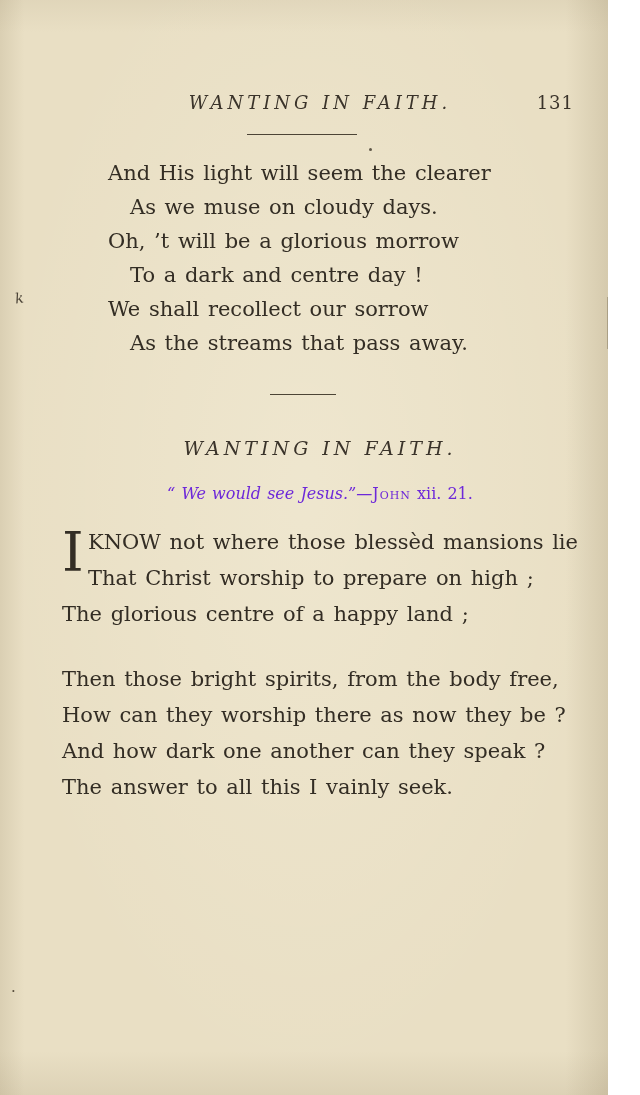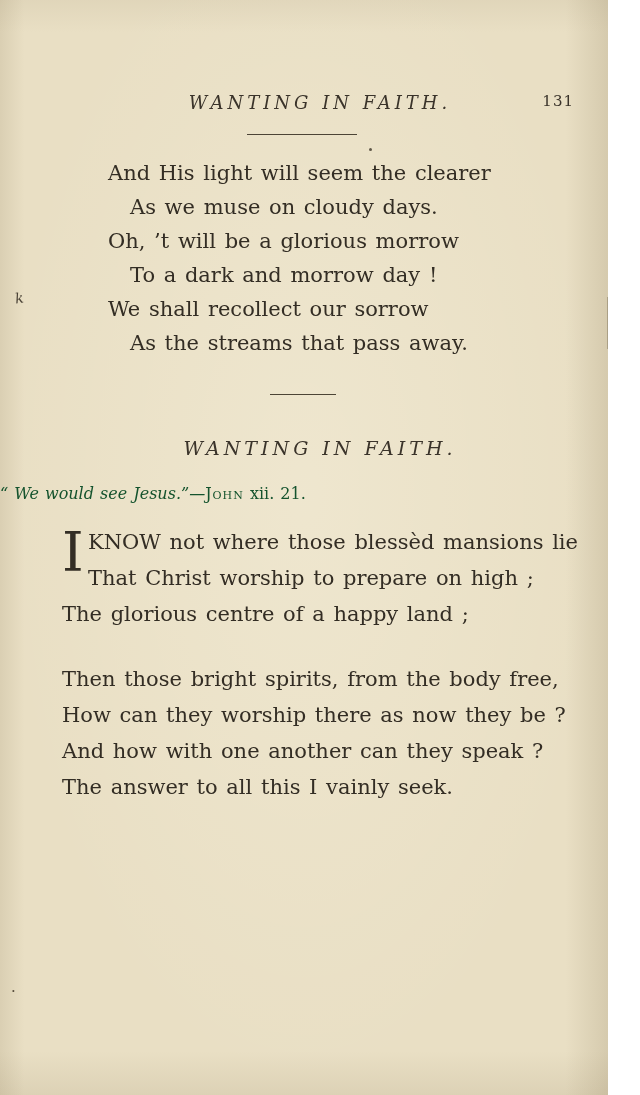--- a/index.html
+++ b/index.html
@@ -23,21 +23,21 @@
   .header-row {
     position:absolute; top:92px; left:0; width:640px; height:24px;
   }
   .running-header {
     position:absolute; left:0; width:640px; text-align:center;
     font-style:italic; font-size:18px; letter-spacing:4px;
     color:#3a332a;
   }
   .page-number {
     position:absolute; right:66px; top:0;
-    font-size:15px; letter-spacing:1px; color:#3a332a;
+    font-size:18px; letter-spacing:1px; color:#3a332a;
   }
   .header-rule {
     position:absolute; top:134px; left:247px; width:110px;
     border-top:1.4px solid #4c4436;
   }
 
   .prev-poem {
     position:absolute; top:156px; left:108px; width:480px;
     font-size:21px; line-height:34px; word-spacing:2px;
   }
@@ -47,22 +47,22 @@
     position:absolute; top:394px; left:270px; width:66px;
     border-top:1.4px solid #4c4436;
   }
 
   .poem-title {
     position:absolute; top:437px; left:0; width:640px; text-align:center;
     font-style:italic; font-size:19px; letter-spacing:4px;
     color:#3a332a;
   }
   .poem-epigraph {
-    position:absolute; top:484px; left:0; width:640px; text-align:left;
-    font-size:16px; color:#14532d; word-spacing:1px;
+    position:absolute; top:484px; left:0; width:640px; text-align:center;
+    font-size:16px; color:#6d28d9; word-spacing:1px;
   }
   .poem-epigraph .quote { font-style:italic; }
   .poem-epigraph .ref-name { font-variant:small-caps; letter-spacing:1px; }
   .poem-epigraph .ref-rest { }
 
   .poem-body {
     position:absolute; top:524px; left:62px; width:545px;
     font-size:21px; line-height:36px; word-spacing:2px;
   }
   .stanza { margin:0 0 29px 0; overflow:visible; }
@@ -102,21 +102,21 @@
   <div class="header-row">
     <div class="running-header">WANTING IN FAITH.</div>
     <div class="page-number">131</div>
   </div>
   <div class="header-rule"></div>
 
   <div class="prev-poem">
     <div class="pline">And His light will seem the clearer</div>
     <div class="pline indent">As we muse on cloudy days.</div>
     <div class="pline">Oh, ’t will be a glorious morrow</div>
-    <div class="pline indent">To a dark and morrow day !</div>
+    <div class="pline indent">To a dark and centre day !</div>
     <div class="pline">We shall recollect our sorrow</div>
     <div class="pline indent">As the streams that pass away.</div>
   </div>
 
   <div class="section-divider"></div>
 
   <div class="poem-title">WANTING IN FAITH.</div>
 
   <div class="poem-epigraph">
     <span class="quote">“ We would see Jesus.”—</span><span class="ref-name">John</span><span class="ref-rest"> xii. 21.</span>
@@ -125,21 +125,21 @@
   <div class="poem-body">
     <div class="stanza">
       <span class="dropcap">I</span>
       <div class="pline">KNOW not where those blessèd mansions lie</div>
       <div class="pline">That Christ worship to prepare on high ;</div>
       <div class="pline">The glorious centre of a happy land ;</div>
     </div>
     <div class="stanza">
       <div class="pline">Then those bright spirits, from the body free,</div>
       <div class="pline">How can they worship there as now they be ?</div>
-      <div class="pline">And how with one another can they speak ?</div>
+      <div class="pline">And how dark one another can they speak ?</div>
       <div class="pline">The answer to all this I vainly seek.</div>
     </div>
   </div>
 
   <span class="margin-mark-left">k</span>
   <span class="margin-mark-bottom">·</span>
   <div class="edge-line"></div>
   <div class="ink-speck"></div>
 </div>
 

